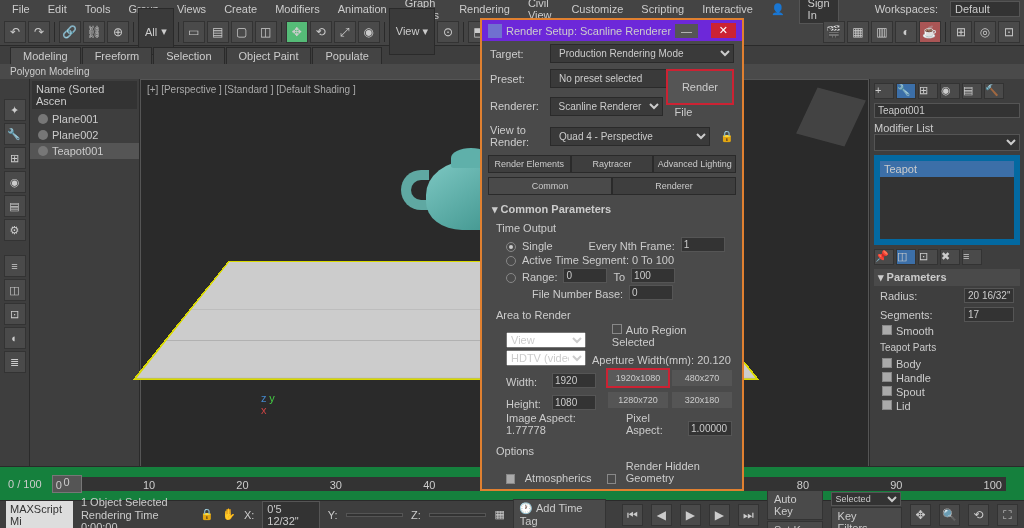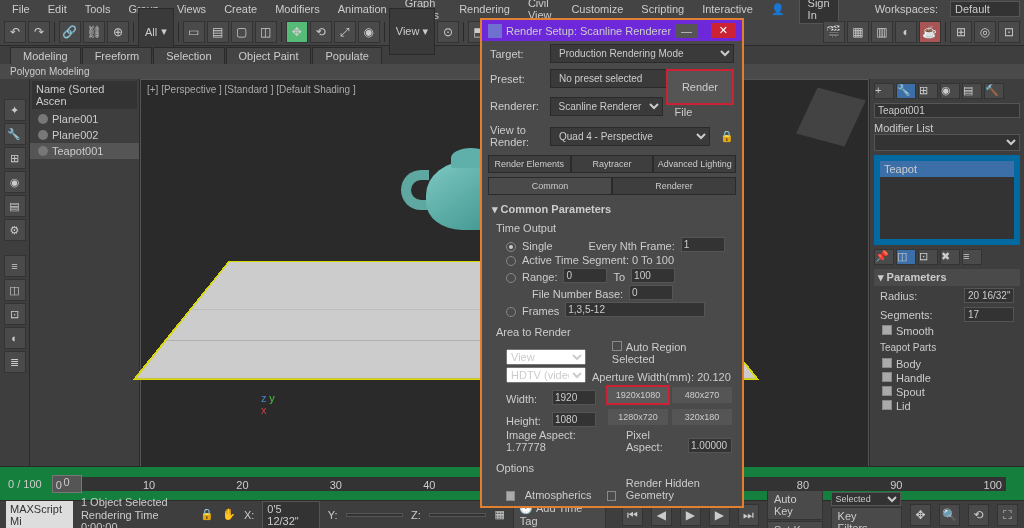--- a/index.html
+++ b/index.html
@@ -306,25 +306,20 @@
         <span class="radio"></span>
         <span>Range:</span>
         <input type="text" value="0" style="">
         <span>To</span>
         <input type="text" value="100" style="">
       </div>
     <div class="dopt" style="padding-left:40px">
         <span>File Number Base:</span>
         <input type="text" value="0" style="">
       </div>
-    <div class="dopt">
-        <span class="radio"></span>
-        <span>Frames</span>
-        <input type="text" style="width: 140px;" value="1,3,5-12">
-      </div>
 
     <div class="dsubhdr" style="margin-top:6px">Area to Render</div>
     <div class="dopt">
         <select style="width:80px"><option>View</option></select>
         <span style="margin-left:20px"><span class="cb"></span><span>Auto Region Selected</span></span>
       </div>
 
     <div class="dopt">
         <select style="width:80px"><option>HDTV (video)</option></select>
         <span style="margin-left:0">Aperture Width(mm): 20.120</span>

